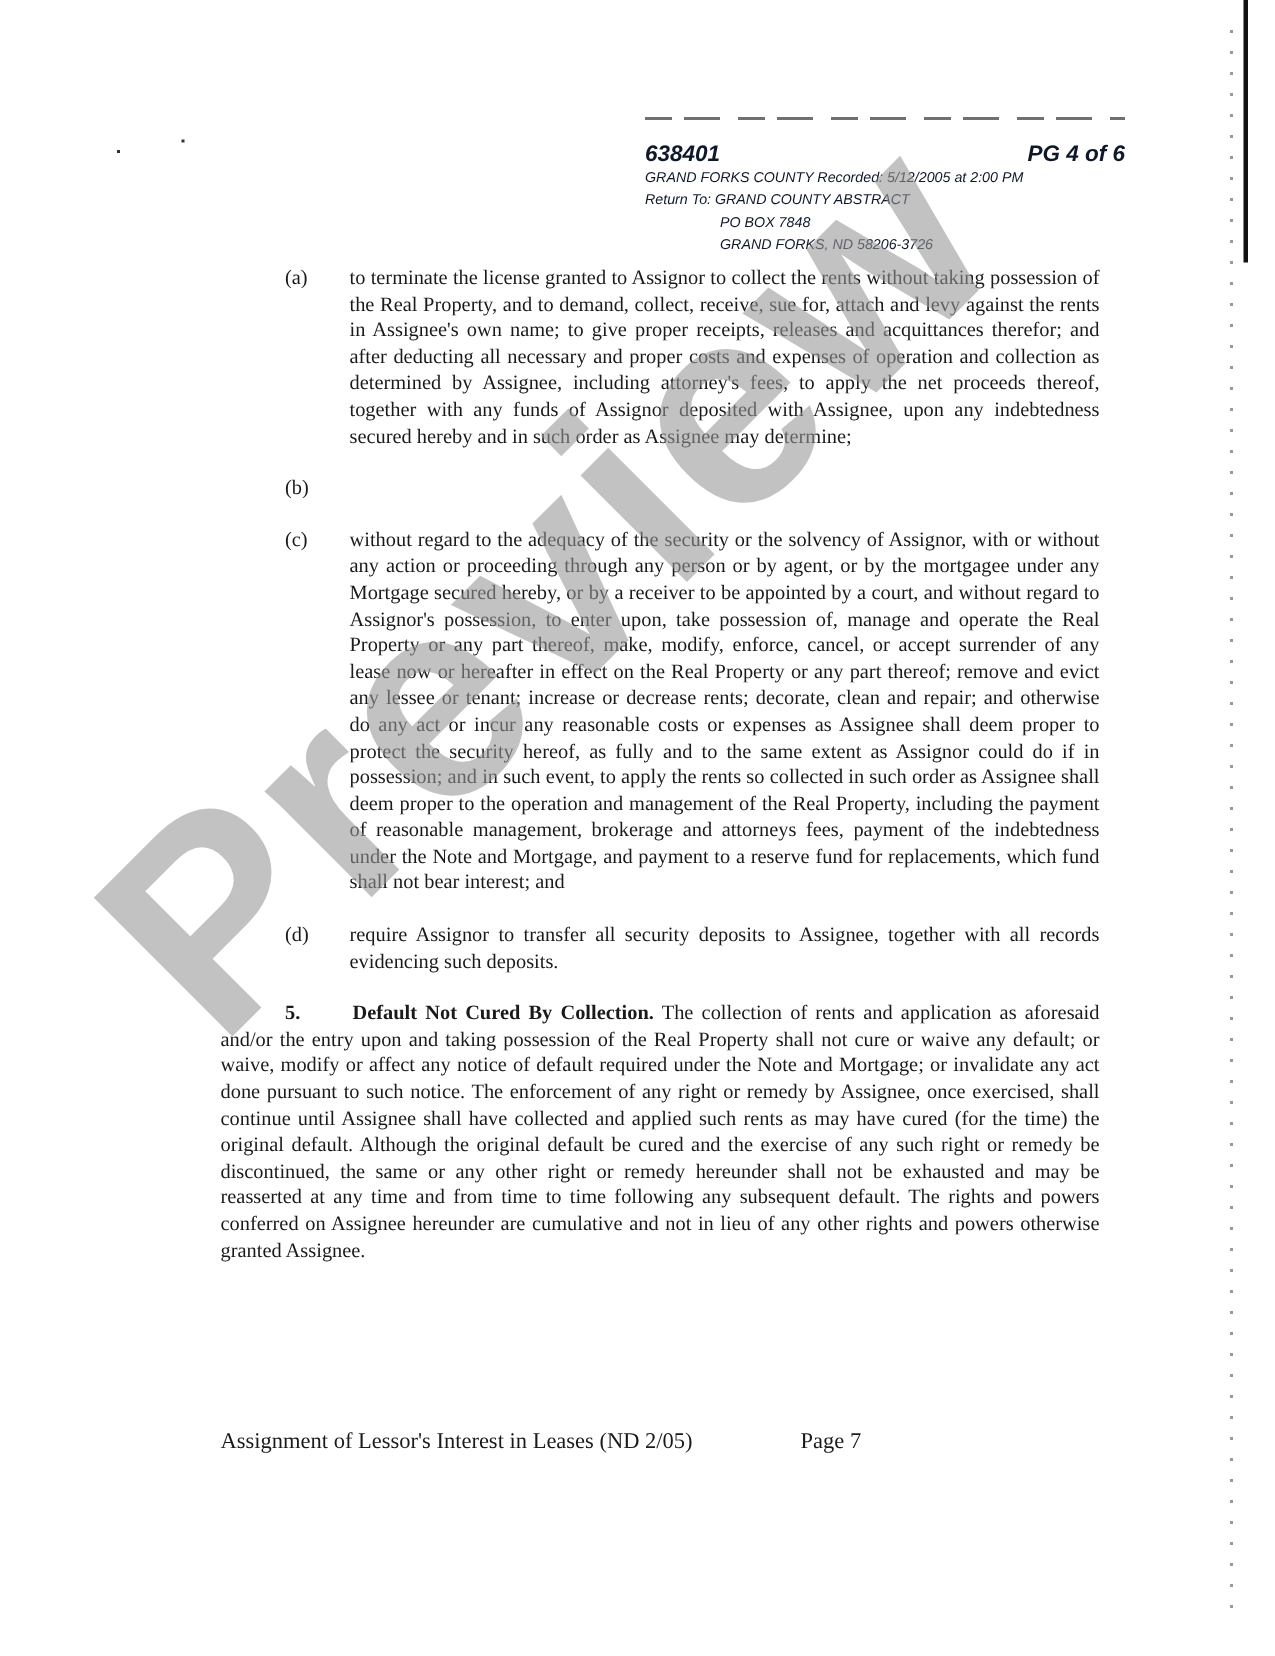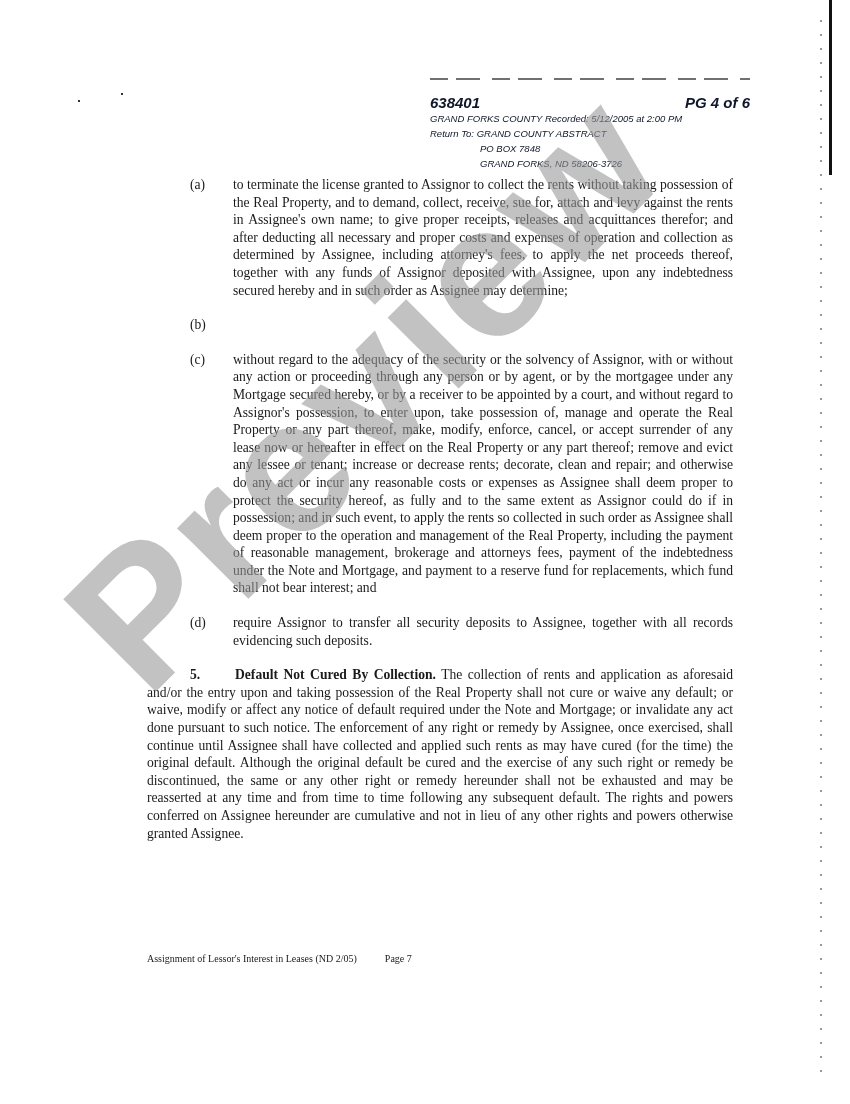--- a/index.html
+++ b/index.html
@@ -17,21 +17,21 @@
     .stamp-head { display: flex; justify-content: space-between; margin-top: 16px; font-weight: bold; font-size: 15px; }
     .stamp-line { font-size: 9.5px; line-height: 15px; }
     .stamp-indent { padding-left: 50px; }
     .body-text { position: absolute; left: 147px; width: 586px; top: 176px; font-size: 13.6px; line-height: 17.6px; }
     .clause { display: flex; margin-bottom: 17px; }
     .clause-label { width: 43px; flex: none; padding-left: 43px; }
     .clause-text { flex: 1; text-align: justify; font-family: Liberation Serif, serif; }
     .section { text-indent: 43px; text-align: justify; margin-top: 2px; }
     .section-num { display: inline-block; width: 45px; font-weight: bold; text-indent: 0; }
     .section-title { font-weight: bold; }
-    .footer { position: absolute; left: 147px; top: 953px; font-size: 10px; display: flex; gap: 28px; }
+    .footer { position: absolute; left: 147px; top: 953px; font-size: 15px; display: flex; gap: 72px; }
     .watermark {
       position: absolute; left: 100px; top: 545px; font-family: "Liberation Sans", sans-serif;
       font-weight: bold; font-size: 190px; color: rgba(150,150,150,.58); transform: rotate(-45deg);
       transform-origin: left center; letter-spacing: 4px; pointer-events: none; white-space: nowrap;
     }
     .scan-edge { position: absolute; right: 18px; top: 0; width: 3px; height: 175px; background: #111; }
     .scan-dots { position: absolute; right: 28px; top: 20px; width: 2px; height: 1060px;
       background: repeating-linear-gradient(180deg, #444 0 2px, transparent 2px 14px); opacity: .55; }
     .speck { position: absolute; width: 2px; height: 2px; background: #333; }
   </style>

